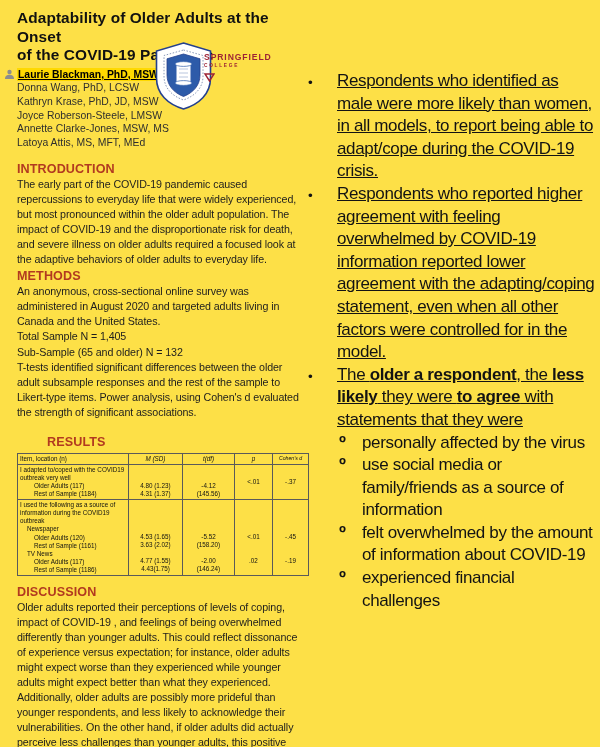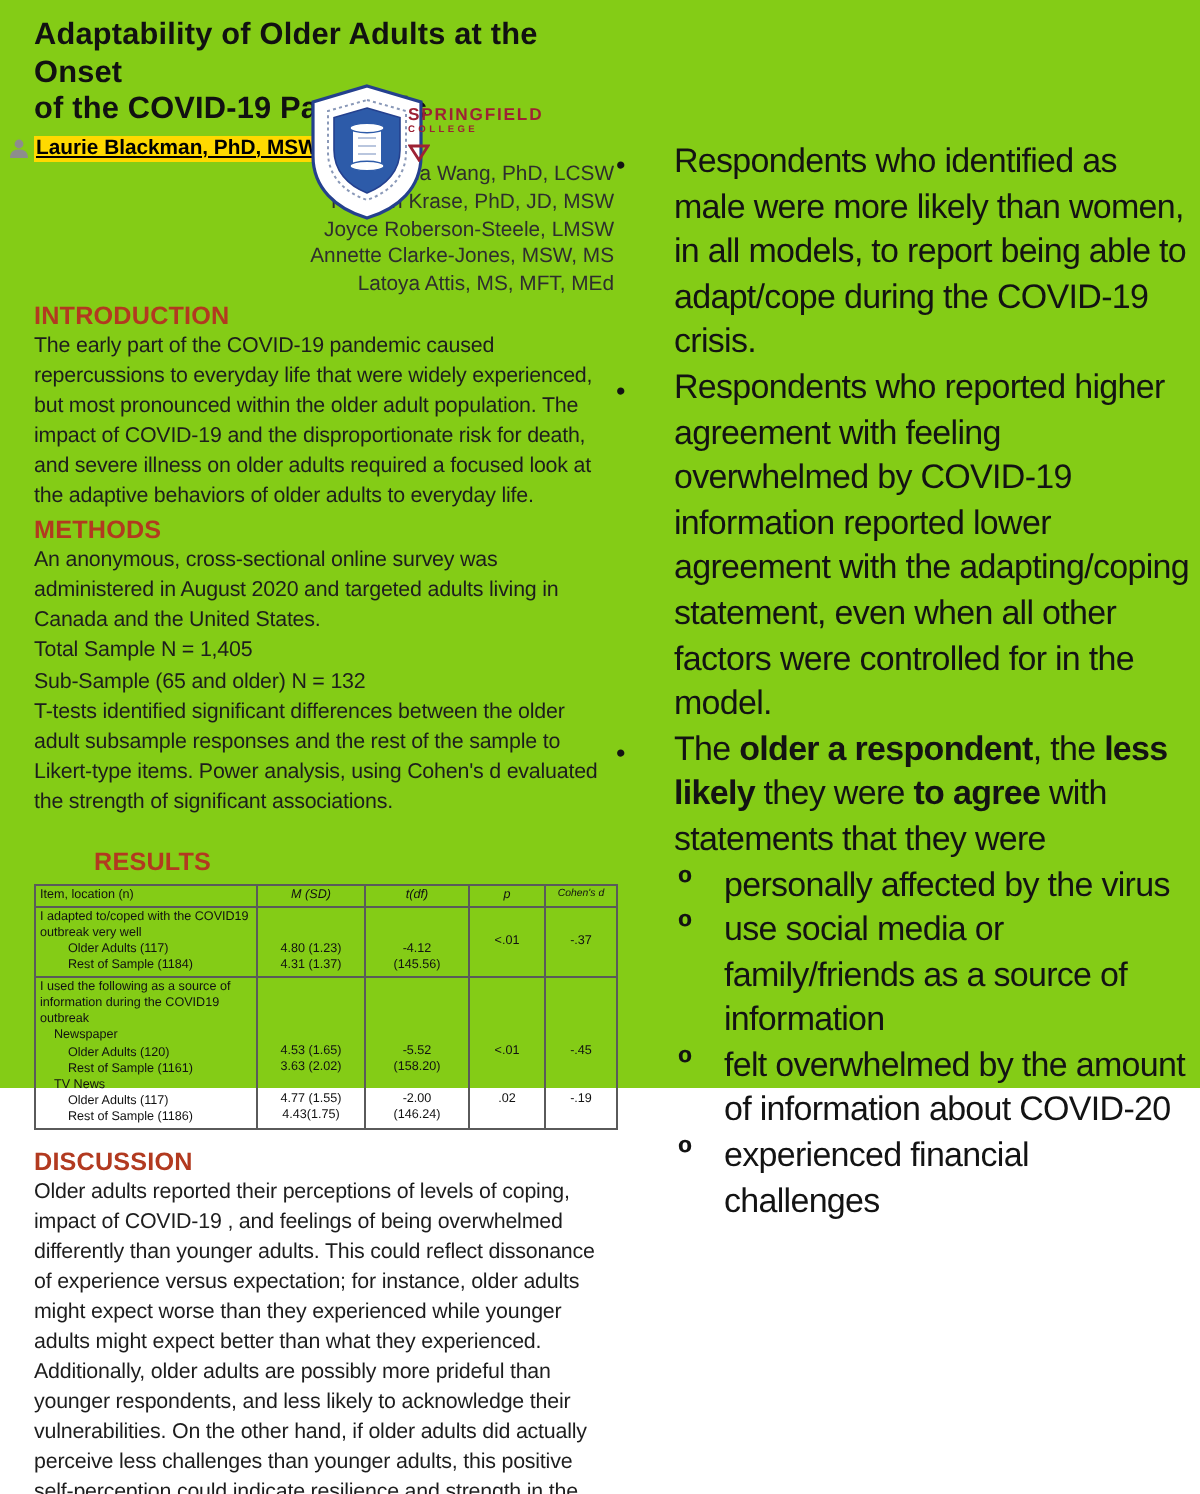--- a/index.html
+++ b/index.html
@@ -1,26 +1,26 @@
 <!DOCTYPE html>
 <html><head>
 <meta charset="utf-8">
 <style>
   html,body{margin:0;padding:0;background:#fff;}
   body{width:600px;height:747px;font-family:"Liberation Sans",sans-serif;overflow:hidden;}
-  .page{position:relative;width:600px;height:544px;background:#84cc16;}
+  .page{position:relative;width:600px;height:747px;background:#fde047;}
 
   
   .left{position:absolute;left:17px;top:9px;width:290px;}
   .title-line{font-size:15.4px;font-weight:bold;line-height:18.5px;color:#111;letter-spacing:.1px;}
-  .authors{margin-top:3px;font-size:10.4px;line-height:13.7px;color:#2e2e2e;text-align:right;}
+  .authors{margin-top:3px;font-size:10.4px;line-height:13.7px;color:#2e2e2e;}
   .lead-row{display:flex;align-items:center;margin-left:-13px;}
   .person-ico{width:11px;height:10px;flex:none;margin-right:2px;}
   .lead-name{background:#ffd900;color:#000;font-weight:bold;text-decoration:underline;padding:0 2px 0 1px;font-size:10.4px;}
-  .sec-h{font-size:12.6px;line-height:13px;font-weight:bold;color:#b23a20;margin-top:2px;letter-spacing:.1px;}
+  .sec-h{font-size:12.6px;line-height:13px;font-weight:bold;color:#b23a20;margin-top:13px;letter-spacing:.1px;}
   .body-txt{font-size:10.7px;line-height:15px;color:#1d1d1d;letter-spacing:-.1px;margin-top:1px;}
   .mt3{margin-top:3px;} .mt10{margin-top:10px;} .mt16{margin-top:16px;padding-left:30px;}
 
   
   .shield{position:absolute;left:155px;top:42px;width:57px;height:68px;}
   .wordmark{position:absolute;left:204px;top:52px;width:70px;text-align:left;color:#9d2235;}
   .sc-name{font-size:8.6px;font-weight:bold;letter-spacing:.9px;white-space:nowrap;}
   .sc-sub{font-size:4.8px;font-weight:bold;letter-spacing:1.7px;margin-top:1px;}
   .sc-tri{margin-top:1px;}
 
@@ -35,21 +35,21 @@
   .rt .ind{padding-left:14px;}
   .rt .sgrp{padding-left:7px;}
   .rt .sp4{margin-top:32px;} .rt .sp1{margin-top:8px;} .rt .sp2{margin-top:16px;}
   .rt td.ptop{padding-top:13px;}
 
   
   .right{position:absolute;left:308px;top:62px;width:288px;font-size:17px;line-height:22.6px;
          letter-spacing:-.35px;color:#131313;padding-top:8px;}
   .b-row{display:flex;}
   .b-mark{flex:none;width:29px;font-size:13.5px;padding-top:2px;}
-  .b-text{flex:1;}
+  .b-text{flex:1;text-decoration:underline;}
   .sb-row{display:flex;padding-left:31px;}
   .sb-mark{flex:none;width:23px;font-size:19px;font-weight:bold;}
   .sb-text{flex:1;}
   .bold{font-weight:bold;}
 </style>
 </head>
 <body>
 
 <div class="page">
 
@@ -193,21 +193,21 @@
     <div class="sb-row">
       <div class="sb-mark">º</div>
       <div class="sb-text">personally affected by the virus</div>
     </div>
     <div class="sb-row">
       <div class="sb-mark">º</div>
       <div class="sb-text">use social media or family/friends as a source of information</div>
     </div>
     <div class="sb-row">
       <div class="sb-mark">º</div>
-      <div class="sb-text">felt overwhelmed by the amount of information about COVID-20</div>
+      <div class="sb-text">felt overwhelmed by the amount of information about COVID-19</div>
     </div>
     <div class="sb-row">
       <div class="sb-mark">º</div>
       <div class="sb-text">experienced financial challenges</div>
     </div>
 
   </div>
 </div>
 
 </body></html>

